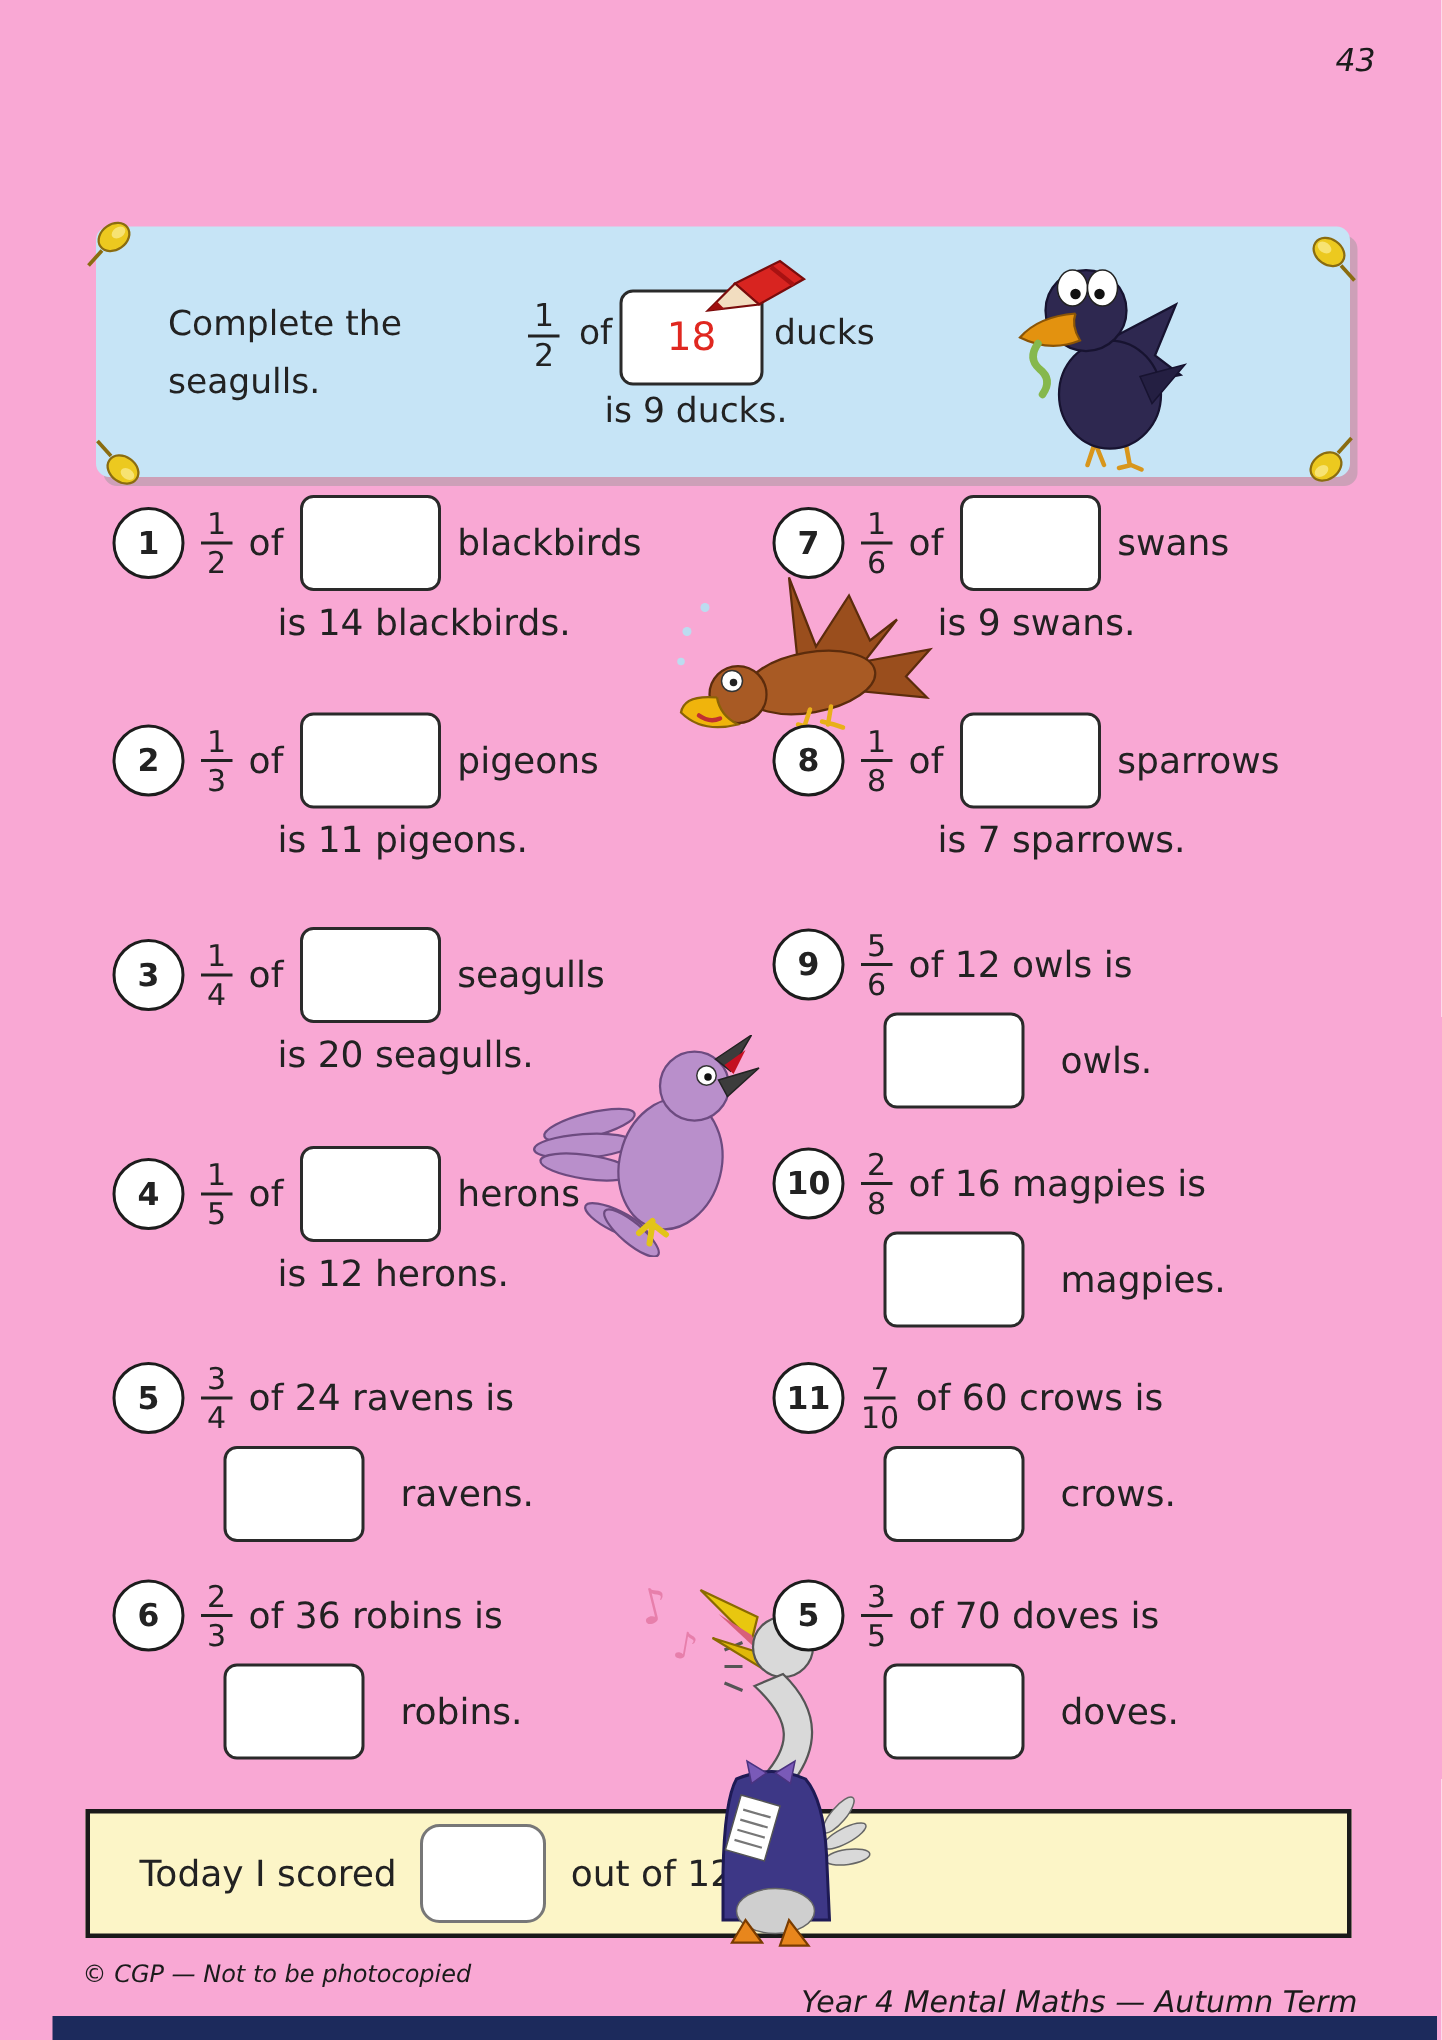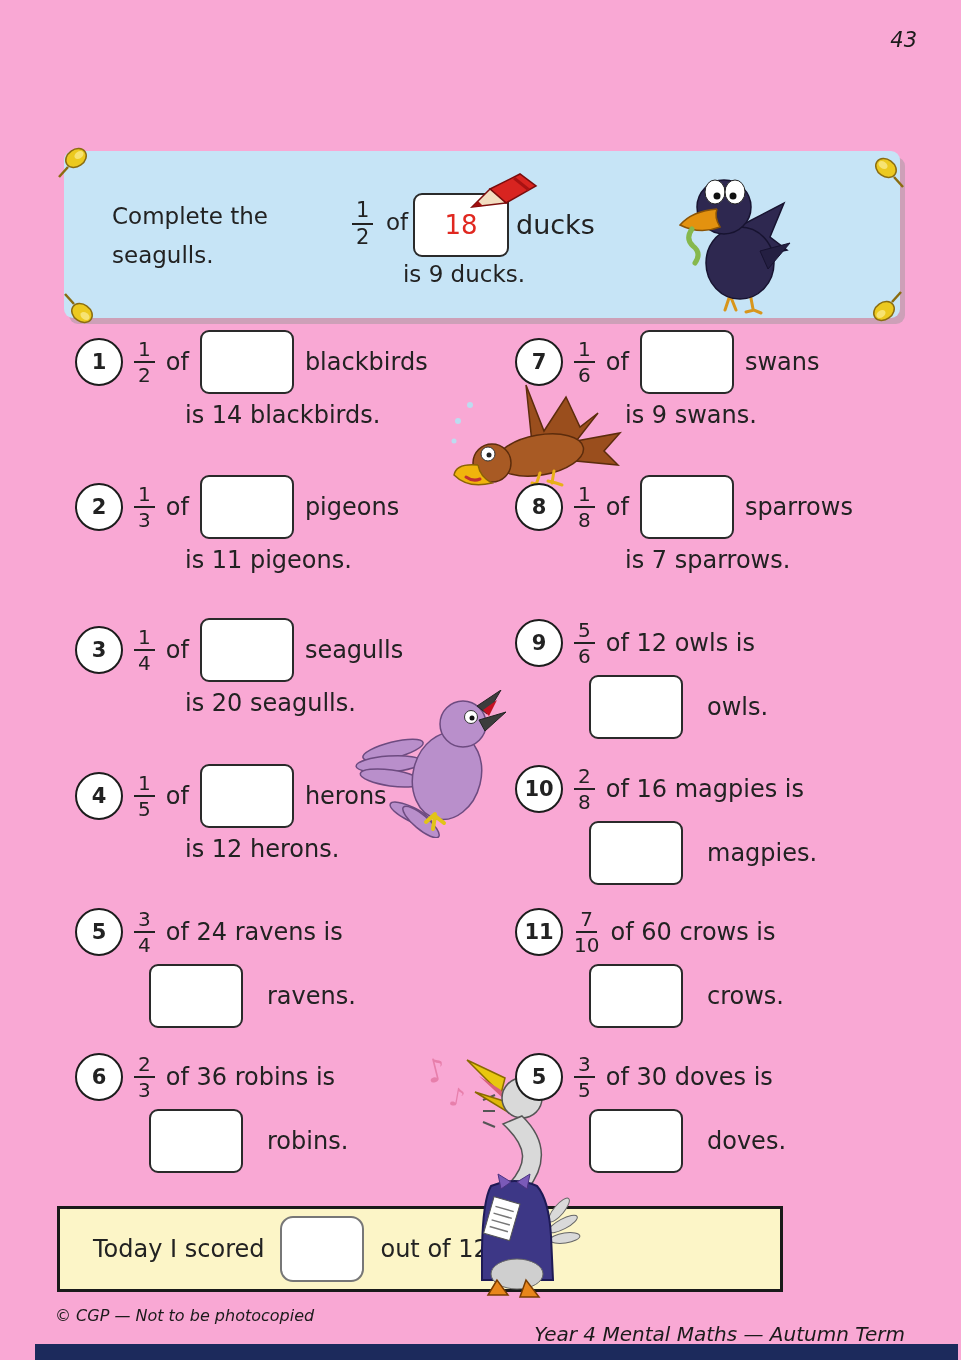--- a/index.html
+++ b/index.html
@@ -16,41 +16,41 @@
   .banner{position:absolute;left:64px;top:151px;width:836px;height:167px;
           background:var(--banner-bg,#c6e4f6);border-radius:9px;
           box-shadow:5px 6px 0 rgba(150,150,150,.45);}
   .instr{position:absolute;left:48px;top:46px;font-size:23px;line-height:39px;color:#222;}
   .ex-frac{position:absolute;left:288px;top:48px;}
   .ex-of{position:absolute;left:322px;top:58px;font-size:23px;}
   .ex-box{position:absolute;left:349px;top:42px;width:92px;height:60px;background:#fff;
           border:2px solid #2a2a2a;border-radius:9px;display:flex;align-items:center;justify-content:center;}
   .ex-ans{font-size:26px;color:var(--accent-red,#e02820);}
   .ex-pencil{position:absolute;left:392px;top:22px;z-index:3;}
-  .ex-noun{position:absolute;left:452px;top:58px;font-size:27px;}
+  .ex-noun{position:absolute;left:452px;top:58px;font-size:23px;}
   .ex-result{position:absolute;left:300px;top:110px;width:200px;text-align:center;font-size:23px;}
   .pin{position:absolute;z-index:3;}
   
   .q{position:absolute;z-index:4;}
   .row1{display:flex;align-items:center;gap:11px;height:62px;}
   .part .row1{height:48px;}
   .qnum{width:44px;height:44px;border:2.5px solid #1c1c1c;border-radius:50%;background:#fff;
         display:flex;align-items:center;justify-content:center;font-weight:bold;font-size:21px;flex:none;}
   .frac{display:inline-flex;flex-direction:column;align-items:center;font-size:20px;line-height:1.1;}
   .frac .n{border-bottom:2px solid #222;padding:0 4px 1px;}
   .frac .d{padding-top:1px;}
   .of,.noun,.phrase,.row2{font-size:24px;color:#222;}
   .abox{width:90px;height:60px;background:#fff;border:2px solid #2a2a2a;border-radius:9px;flex:none;}
   .row2{margin:8px 0 0 110px;}
   .row2p{display:flex;align-items:center;gap:24px;margin:8px 0 0 74px;}
   
   .art{position:absolute;z-index:1;}
   .goose-art{z-index:3;}
   
-  .scorebox{position:absolute;left:57px;top:1206px;width:726px;height:86px;
+  .scorebox{position:absolute;left:57px;top:1206px;width:844px;height:86px;
             background:var(--score-bg,#fcf5c7);border:3px solid #1a1a1a;
             display:flex;align-items:center;gap:16px;padding-left:33px;box-sizing:border-box;z-index:2;}
   .scorebox .stext{font-size:24px;}
   .sbox{width:80px;height:62px;background:#fff;border:2px solid #777;border-radius:13px;}
   
   .foot-left{position:absolute;left:55px;top:1306px;font-size:16px;font-style:italic;color:#1b1b1b;}
   .foot-right{position:absolute;right:56px;top:1306px;font-size:20px;font-style:italic;color:#1b1b1b;margin-top:16px;}
   .footbar{position:absolute;left:35px;top:1344px;width:923px;height:16px;background:var(--footer-bar,#1c2a5c);}
 </style>
 </head>
@@ -363,21 +363,21 @@
 
   <div class="q part" style="left:515px;top:1053px;">
     <div class="row1">
       <div class="qnum">
           <span>5</span>
         </div>
       <div class="frac">
           <span class="n">3</span>
           <span class="d">5</span>
         </div>
-      <span class="phrase">of 30 doves is</span>
+      <span class="phrase">of 70 doves is</span>
     </div>
     <div class="row2p">
       <div class="abox"></div>
       <span class="noun">doves.</span>
     </div>
   </div>
 
   <div class="scorebox">
     <span class="stext">Today I scored</span>
     <div class="sbox"></div>

